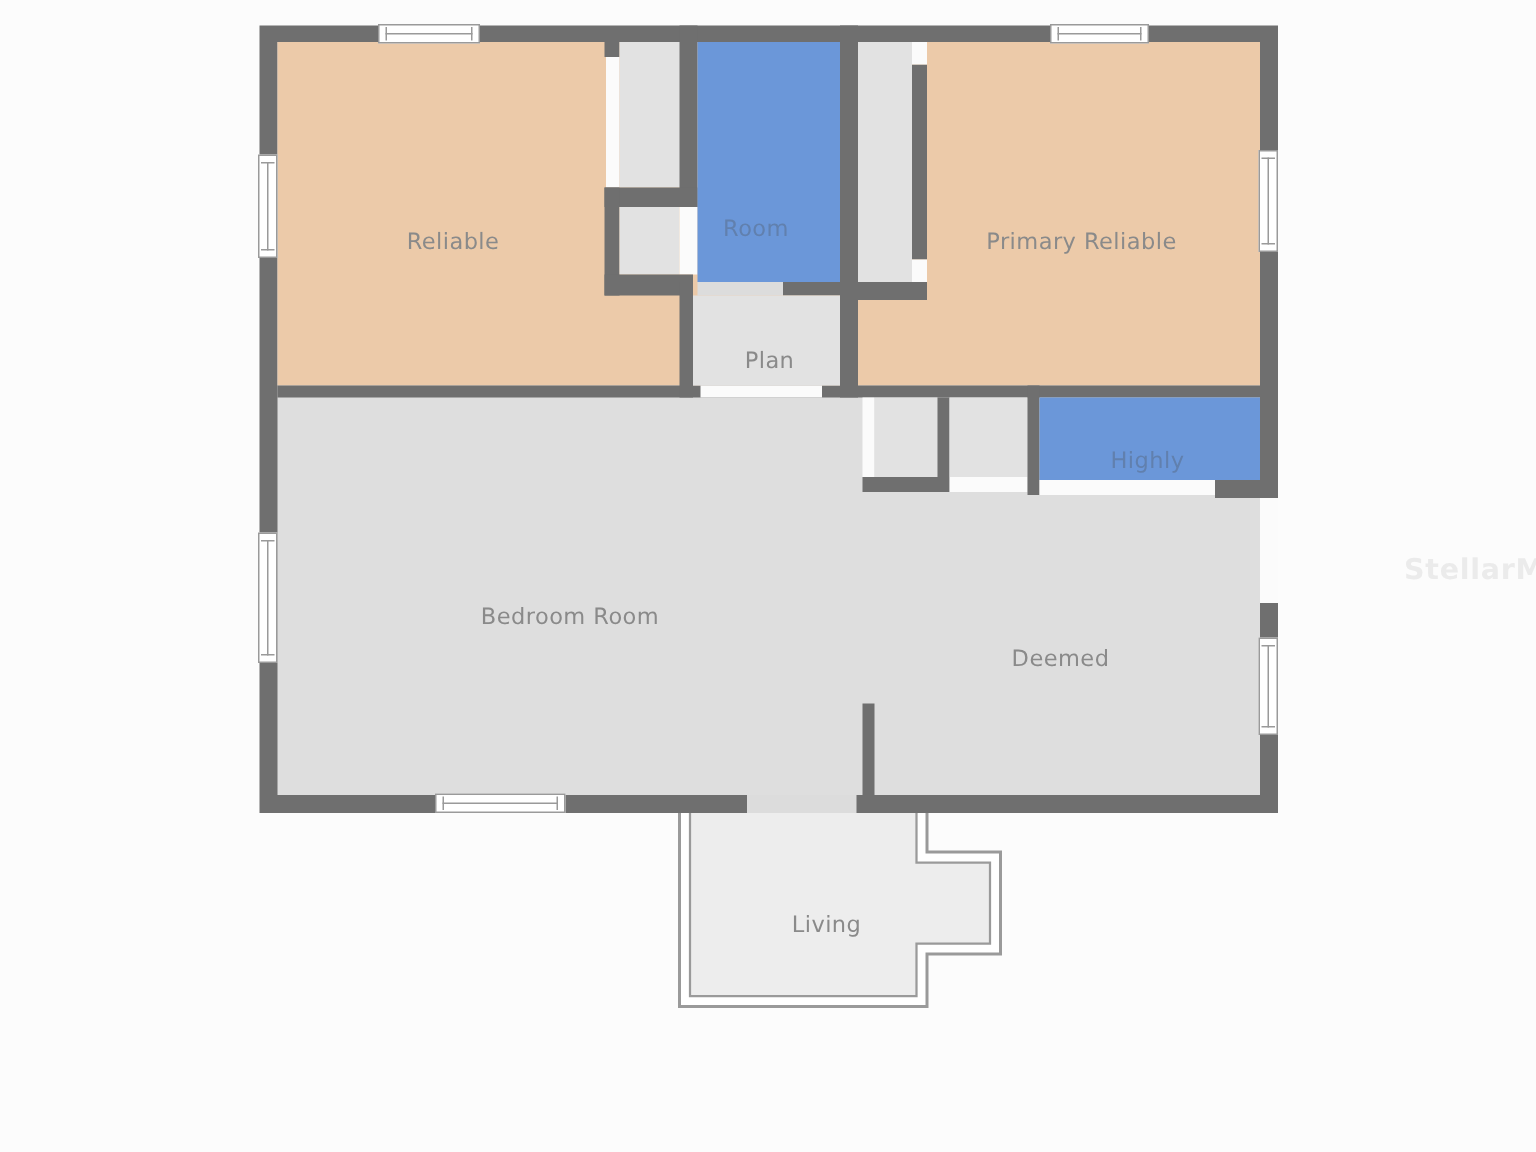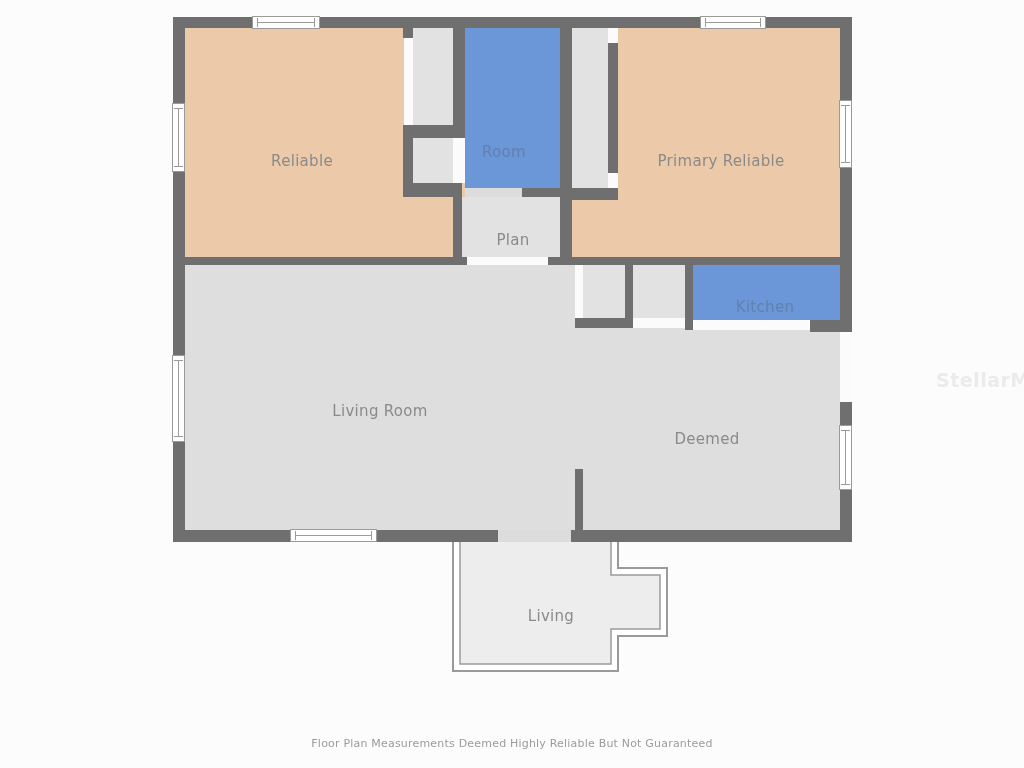--- a/index.html
+++ b/index.html
@@ -113,21 +113,20 @@
   <div class="doorlight" style="left:498px;top:530px;width:73px;height:12px"></div>
   <svg class="abs" style="left:445px;top:542px" width="230" height="134" viewBox="0 0 230 134">
     <path d="M8,0 L8,129 L173,129 L173,94 L222,94 L222,26 L173,26 L173,0" fill="#ffffff" stroke="#9a9a9a" stroke-width="2"></path>
     <path d="M15,0 L15,122 L166,122 L166,87 L215,87 L215,33 L166,33 L166,0" fill="#ededed" stroke="#9a9a9a" stroke-width="1.5"></path>
   </svg>
 
   <div class="room-label" style="left:302px;top:161px">Reliable</div>
   <div class="room-label on-blue" style="left:504px;top:152px">Room</div>
   <div class="room-label" style="left:721px;top:161px">Primary Reliable</div>
   <div class="room-label" style="left:513px;top:240px">Plan</div>
-  <div class="room-label on-blue" style="left:765px;top:307px">Kitchen</div>
-  <div class="room-label" style="left:380px;top:411px">Living Room</div>
+  <div class="room-label on-blue" style="left:765px;top:307px">Highly</div>
+  <div class="room-label" style="left:380px;top:411px">Bedroom Room</div>
   <div class="room-label" style="left:707px;top:439px">Deemed</div>
   <div class="room-label" style="left:551px;top:616px">Living</div>
 
   <div id="watermark">StellarMLS</div>
-  <div id="disclaimer">Floor Plan Measurements Deemed Highly Reliable But Not Guaranteed</div>
 
 </div>
 
 </body></html>

